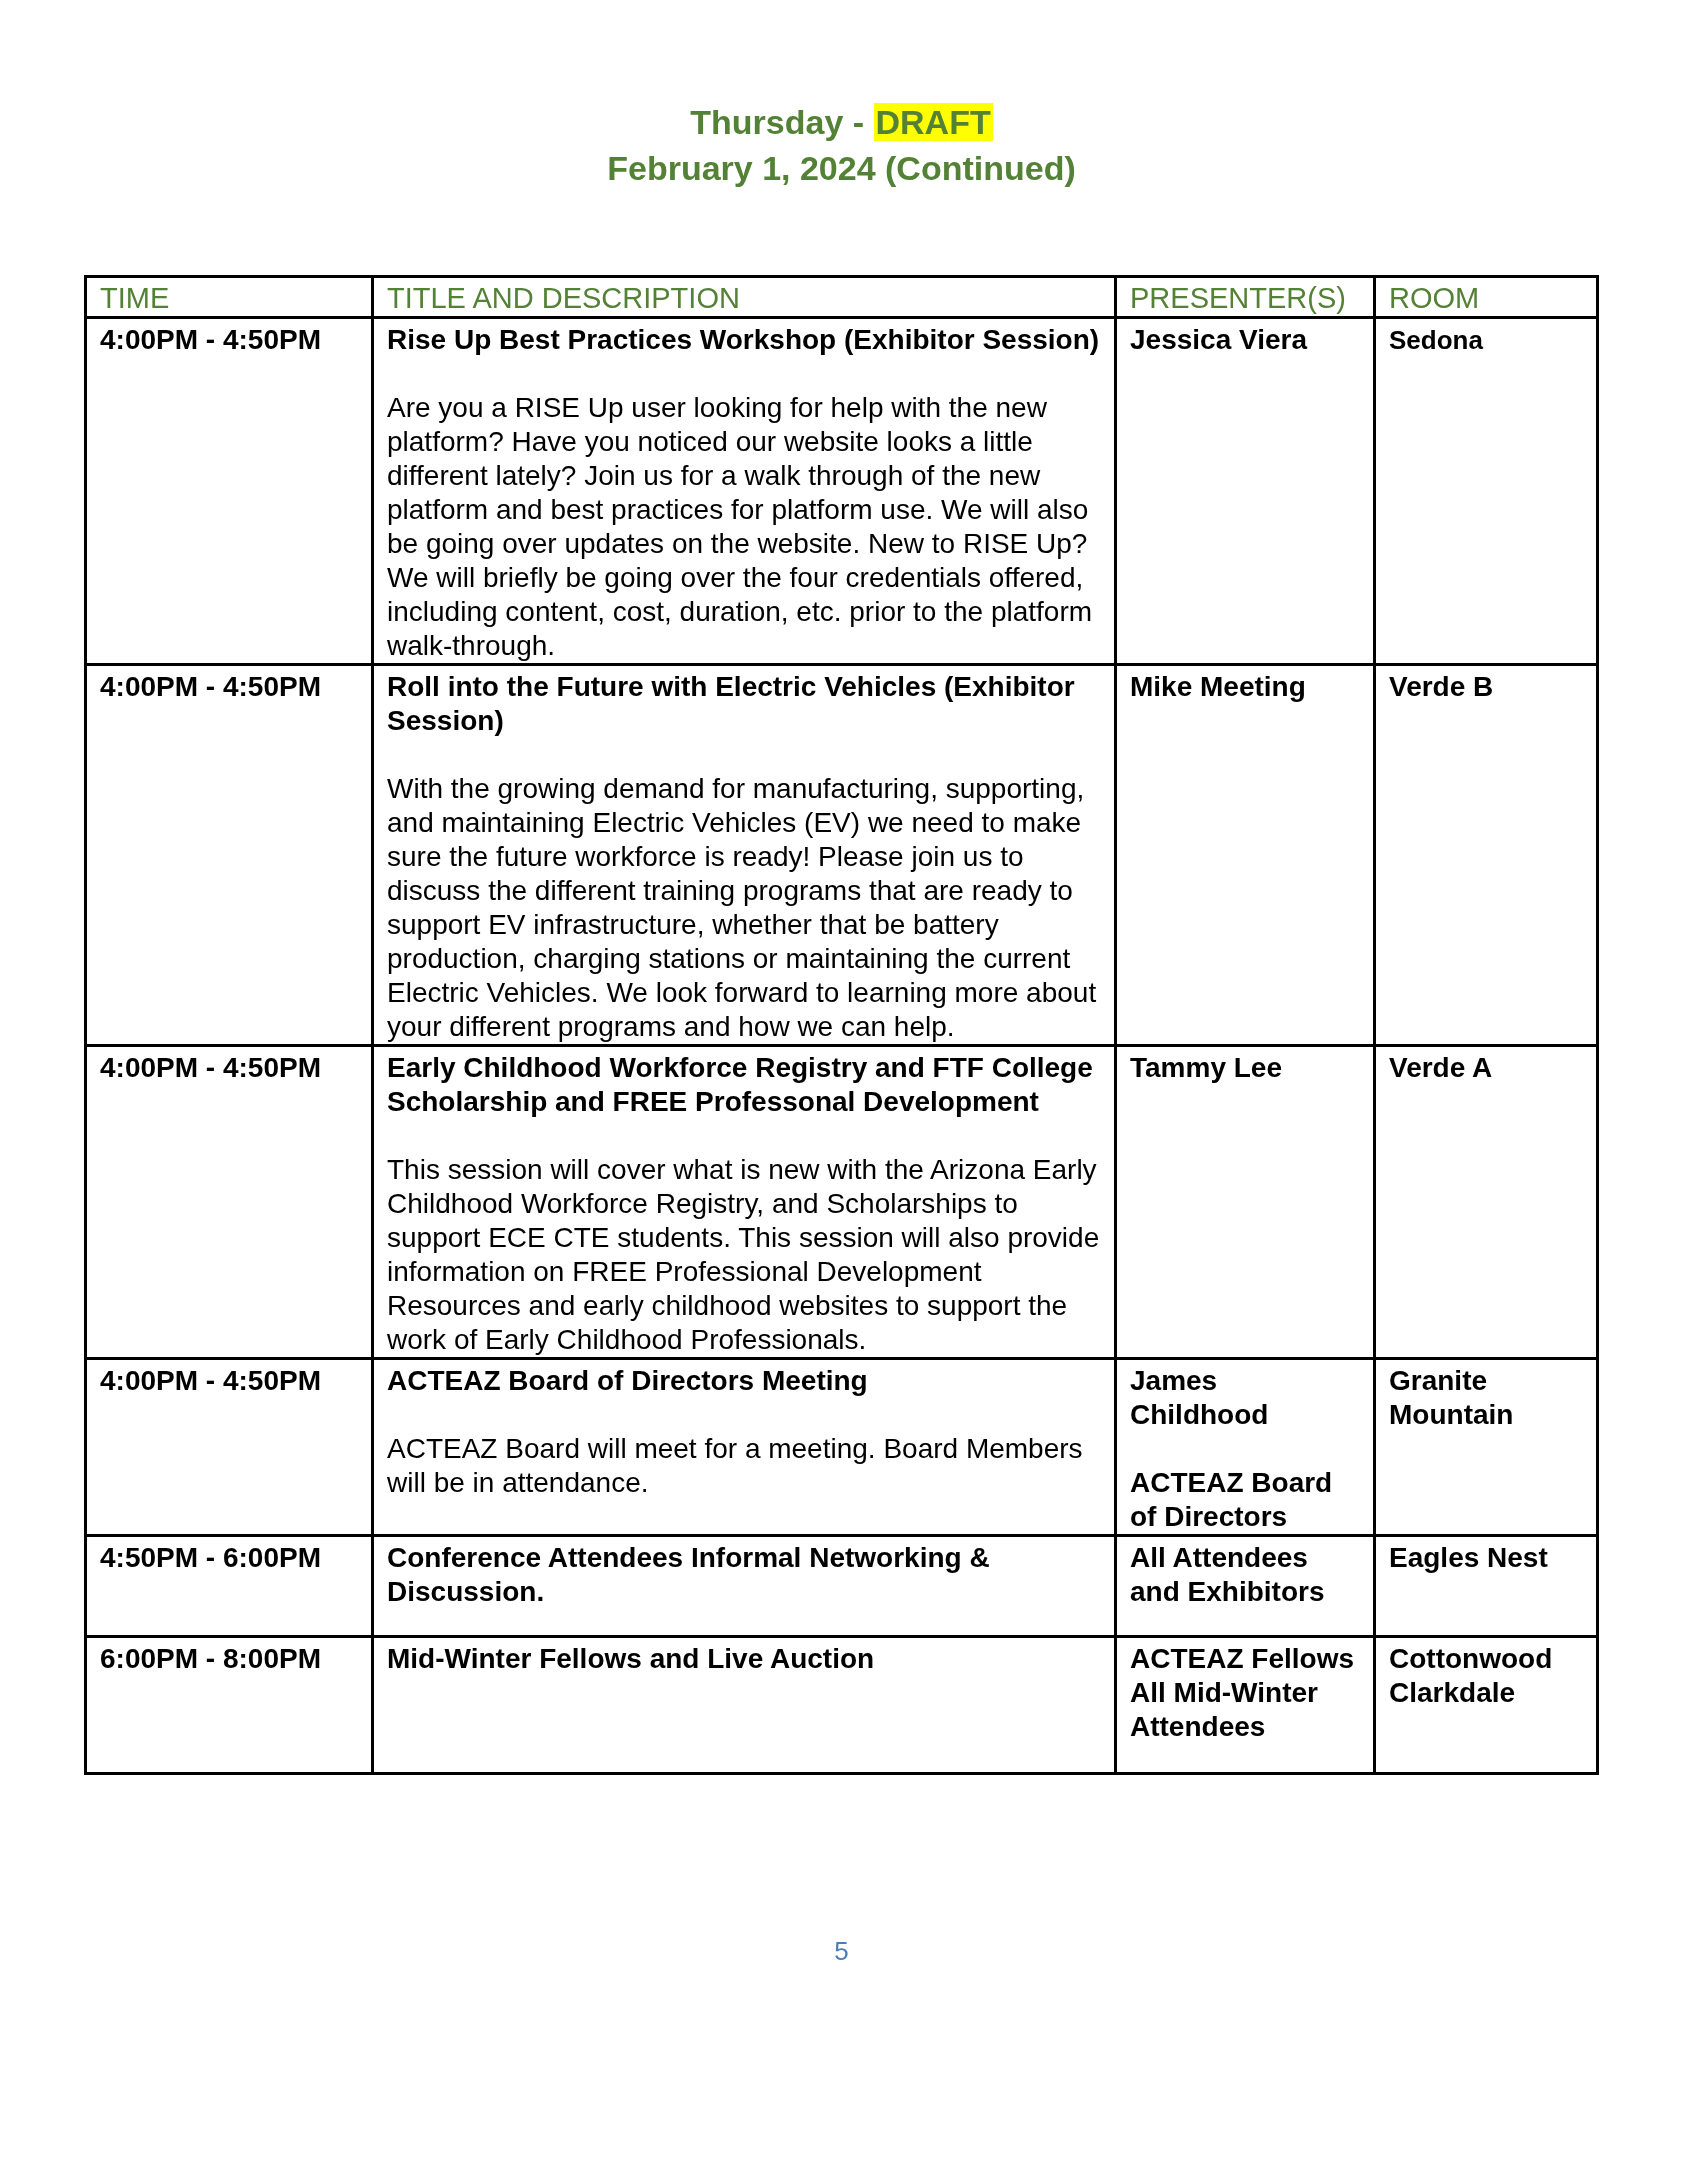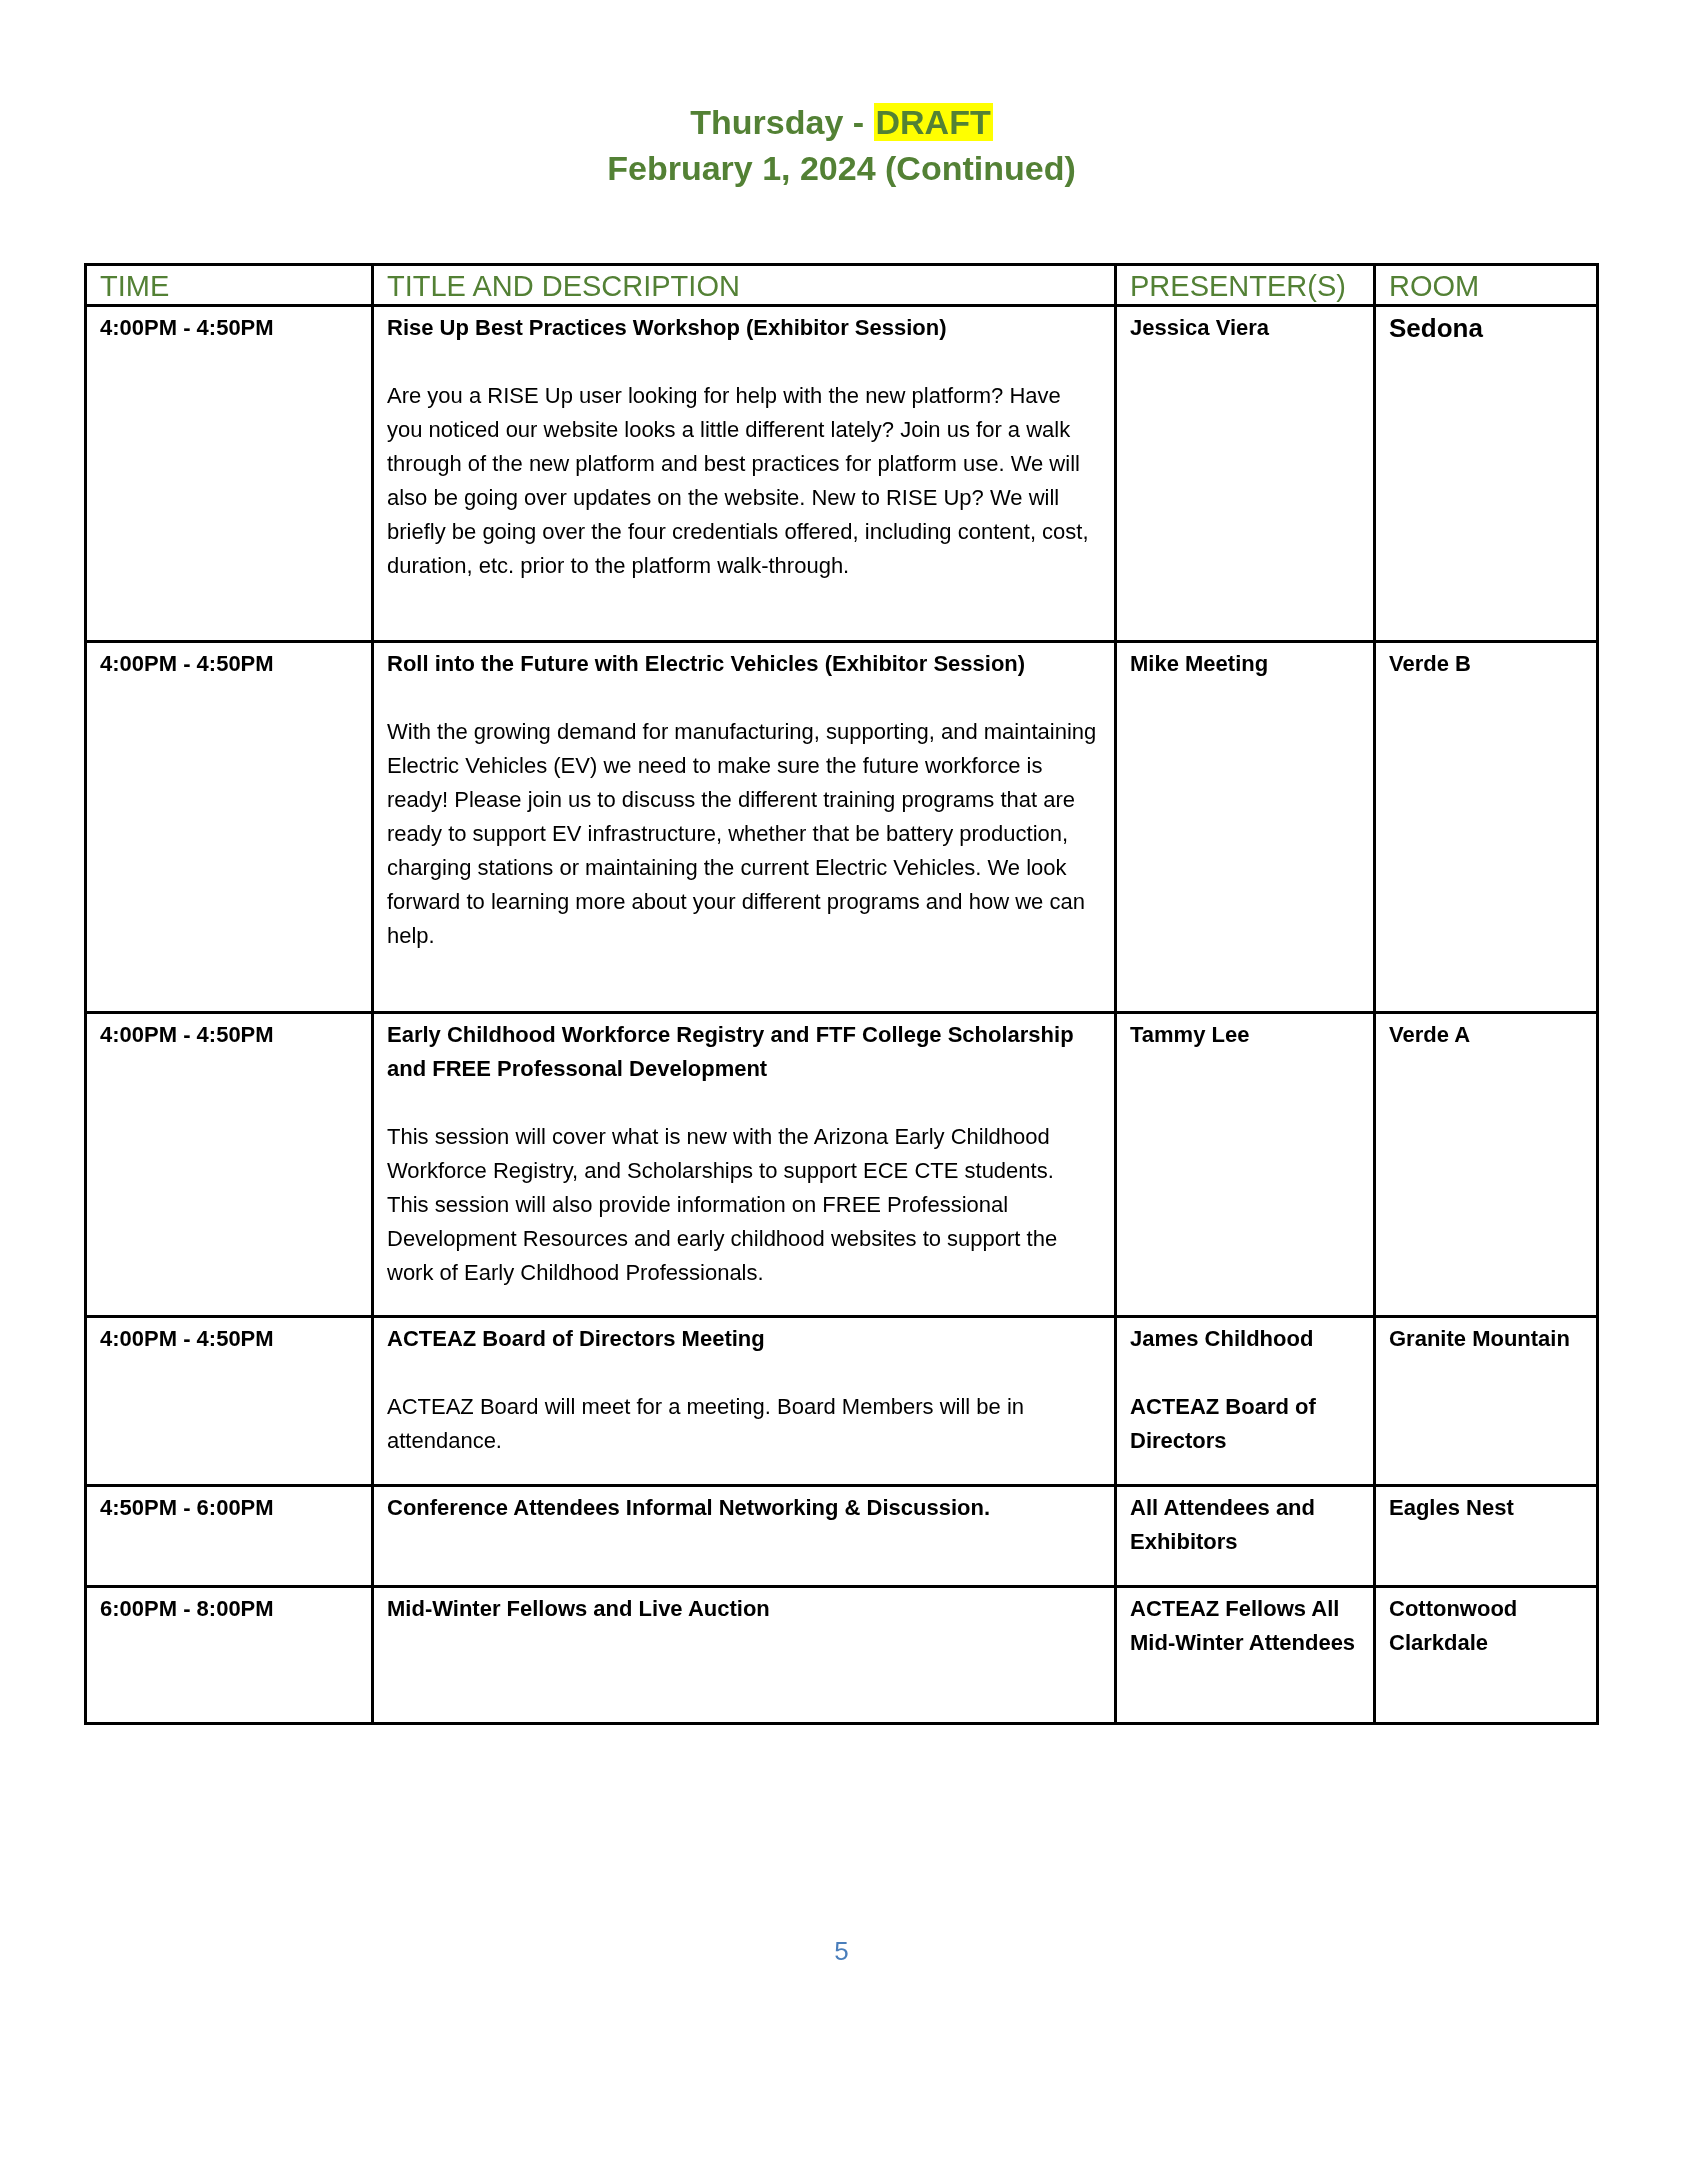--- a/index.html
+++ b/index.html
@@ -1,26 +1,26 @@
 <!DOCTYPE html>
 <html><head>
 <meta charset="utf-8">
 <style>
   html, body { margin: 0; padding: 0; background: #ffffff; }
   body { width: 1683px; height: 2178px; position: relative; overflow: hidden;
          font-family: "Liberation Sans", "DejaVu Sans", sans-serif; color: #000; }
   .title-block { position: absolute; left: 0; top: 99px; width: 1683px; text-align: center;
                  color: #538135; font-weight: bold; font-size: 34px; line-height: 46px; }
   .title-block .hl { background: #ffff00; padding: 0 2px; }
-  table.schedule { position: absolute; left: 84px; top: 263px; width: 1512px;
+  table.schedule { position: absolute; left: 84px; top: 275px; width: 1512px;
                    border-collapse: collapse; table-layout: fixed; }
   table.schedule td, table.schedule th { border: 3px solid #000; vertical-align: top;
                    padding: 4px 13px 0 13px; text-align: left; }
   th { color: #538135; font-weight: normal; font-size: 29px; line-height: 34px; height: 35px; padding-top: 3px !important; }
-  td { font-size: 22px; line-height: 34px; }
+  td { font-size: 28px; line-height: 34px; }
   .bold { font-weight: bold; }
   .desc { display: block; margin-top: 34px; font-weight: normal; }
   .room-large { font-size: 26px; font-weight: bold; }
   .pres-sub { display: block; margin-top: 34px; }
   .page-num { position: absolute; left: 0; width: 1683px; top: 1936px; text-align: center;
               color: #4a7ebb; font-size: 26px; }
 </style>
 </head>
 <body>
 

